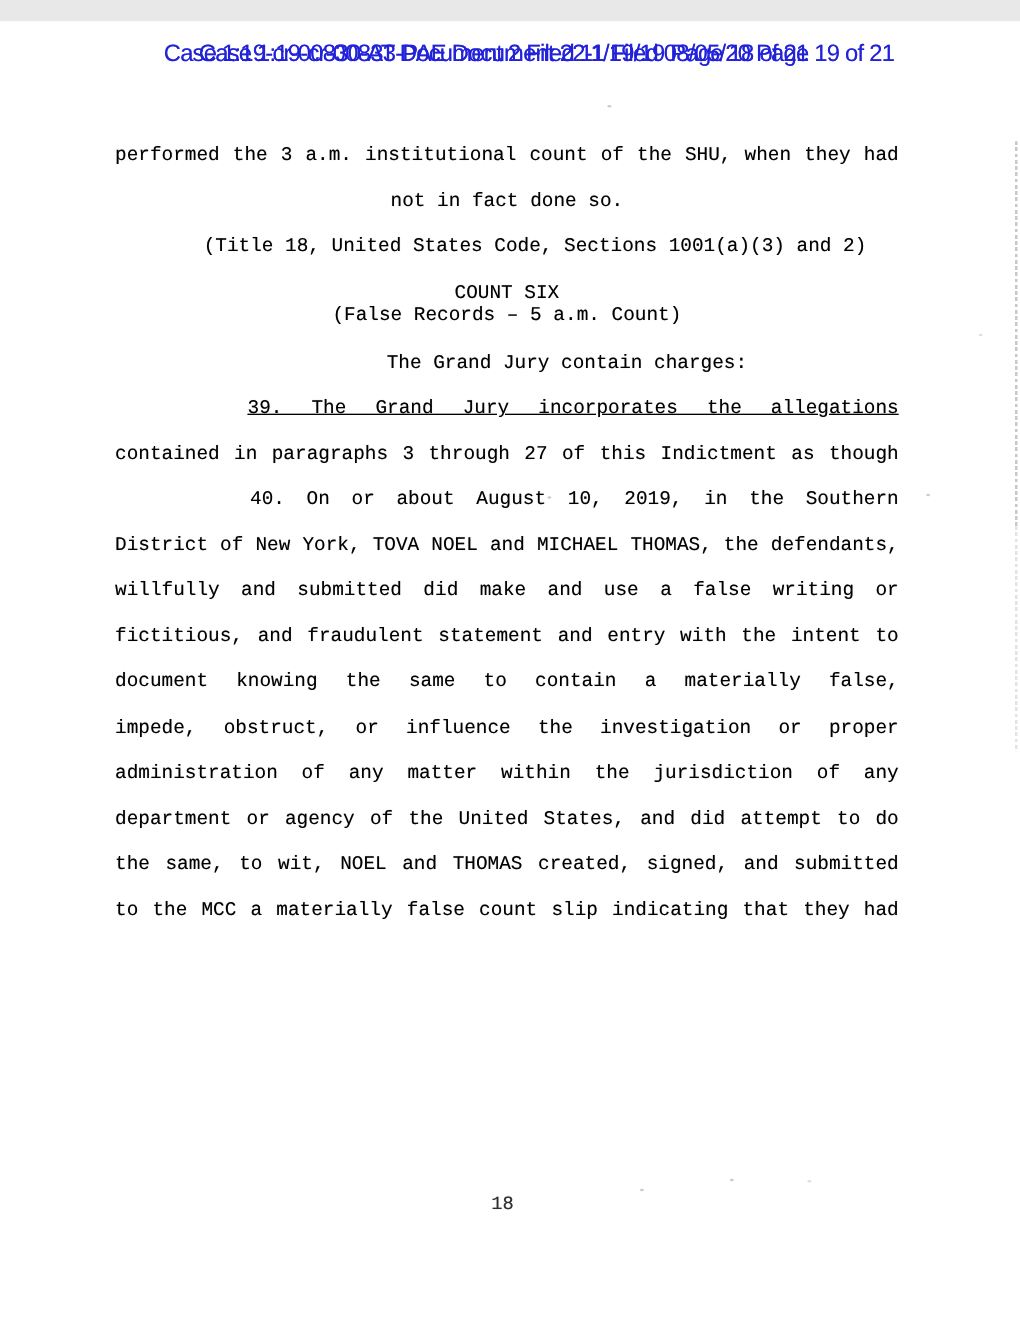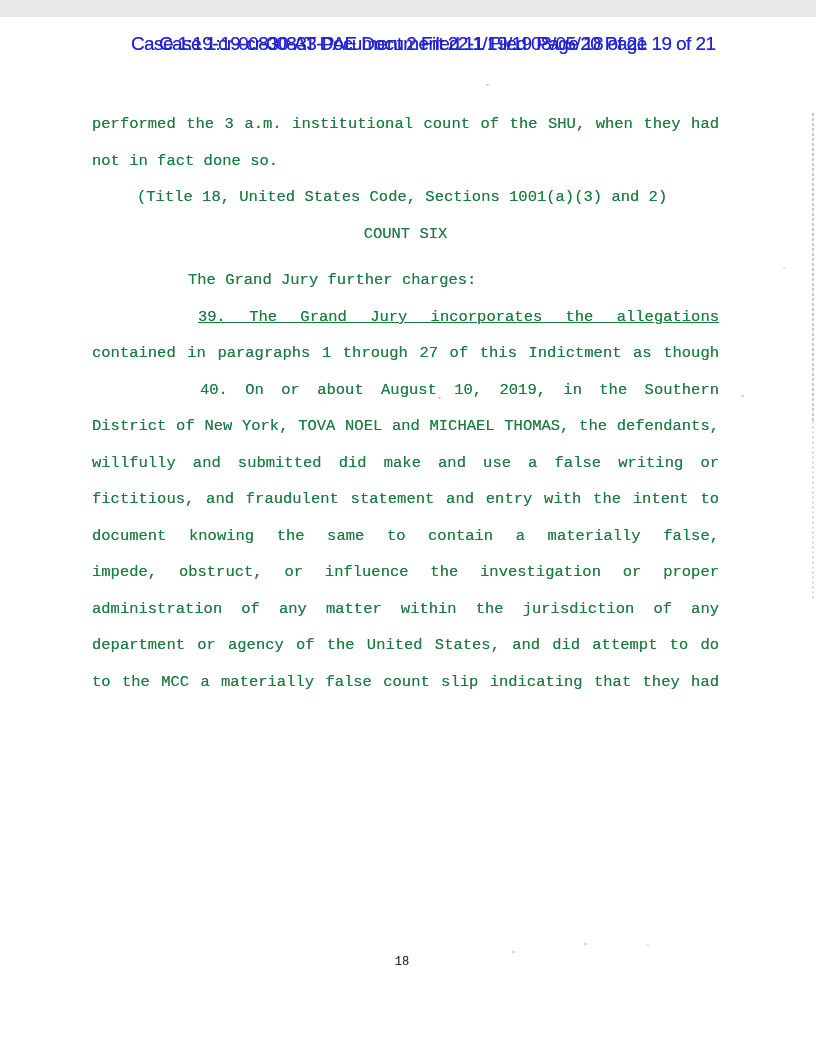--- a/index.html
+++ b/index.html
@@ -23,41 +23,42 @@
     text-shadow:0 0 0.5px rgba(34,34,216,0.65);
   }
   .stamp.s1{left:131px;}
   .stamp.s2{left:159px;}
   
   .body-col{
     position:absolute;
     left:92px;top:89px;
     width:627px;
     font-size:15.5px;
-    color:#15803d;
+    color:#000000;
     text-shadow:0 0 0.6px rgba(47,47,47,0.55);
   }
   .bline{
     height:36.5px;
     line-height:36.5px;
     overflow:hidden;
+    text-align:center;
   }
   .jl{text-align:justify;text-align-last:justify;}
   .ind-statute{padding-left:45px;}
   .ind-charges{padding-left:96px;margin-top:10.4px;}
   .ind-p39{padding-left:106px;text-decoration:underline;}
   .ind-p40{padding-left:108px;}
   .center{text-align:center;text-align-last:center;}
   .subhead{height:18.3px;line-height:18.3px;margin-top:-9px;}
   .uline{border-bottom:1.6px solid #2f2f2f;padding-bottom:18px;}
   .page-number{
     position:absolute;
     left:0;right:12px;top:938px;
     text-align:center;
-    font-size:12px;
+    font-size:15px;
     color:#2f2f2f;
     text-shadow:0 0 0.6px rgba(47,47,47,0.55);
   }
   
   .vline{
     position:absolute;left:812px;width:2px;
     background:repeating-linear-gradient(180deg,#9a9aa2 0 3px, transparent 3px 5px);
   }
   .vline.a{top:96px;height:308px;opacity:.55;}
   .vline.b{top:404px;height:180px;opacity:.28;}
@@ -75,37 +76,39 @@
 
     <div>
       <div class="bline jl">performed the 3 a.m. institutional count of the SHU, when they had</div>
       <div class="bline">not in fact done so.</div>
     </div>
 
     <div class="bline ind-statute">(Title 18, United States Code, Sections 1001(a)(3) and 2)</div>
 
     <div class="bline center"><span class="uline">COUNT SIX</span></div>
 
+    <div class="bline subhead center">(False Records – 5 a.m. Count)</div>
 
-    <div class="bline ind-charges">The Grand Jury further charges:</div>
+    <div class="bline ind-charges">The Grand Jury contain charges:</div>
 
     <div>
       <div class="bline jl ind-p39">39. The Grand Jury incorporates the allegations</div>
-      <div class="bline jl">contained in paragraphs 1 through 27 of this Indictment as though</div>
+      <div class="bline jl">contained in paragraphs 3 through 27 of this Indictment as though</div>
     </div>
 
     <div>
       <div class="bline jl ind-p40">40. On or about August 10, 2019, in the Southern</div>
       <div class="bline jl">District of New York, TOVA NOEL and MICHAEL THOMAS, the defendants,</div>
       <div class="bline jl">willfully and submitted did make and use a false writing or</div>
       <div class="bline jl">fictitious, and fraudulent statement and entry with the intent to</div>
       <div class="bline jl">document knowing the same to contain a materially false,</div>
       <div class="bline jl">impede, obstruct, or influence the investigation or proper</div>
       <div class="bline jl">administration of any matter within the jurisdiction of any</div>
       <div class="bline jl">department or agency of the United States, and did attempt to do</div>
+      <div class="bline jl">the same, to wit, NOEL and THOMAS created, signed, and submitted</div>
       <div class="bline jl">to the MCC a materially false count slip indicating that they had</div>
     </div>
 
   </div>
 
   <div class="page-number">18</div>
 
   <div class="vline a"></div>
   <div class="vline b"></div>
   <div class="speck" style="left:486px;top:67px;"></div>

